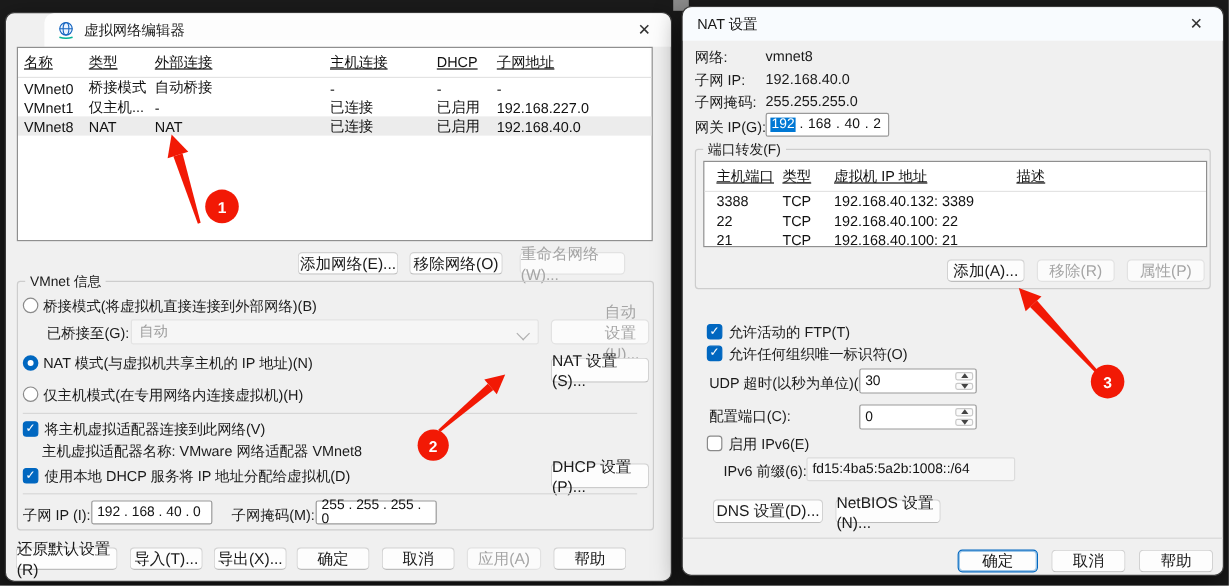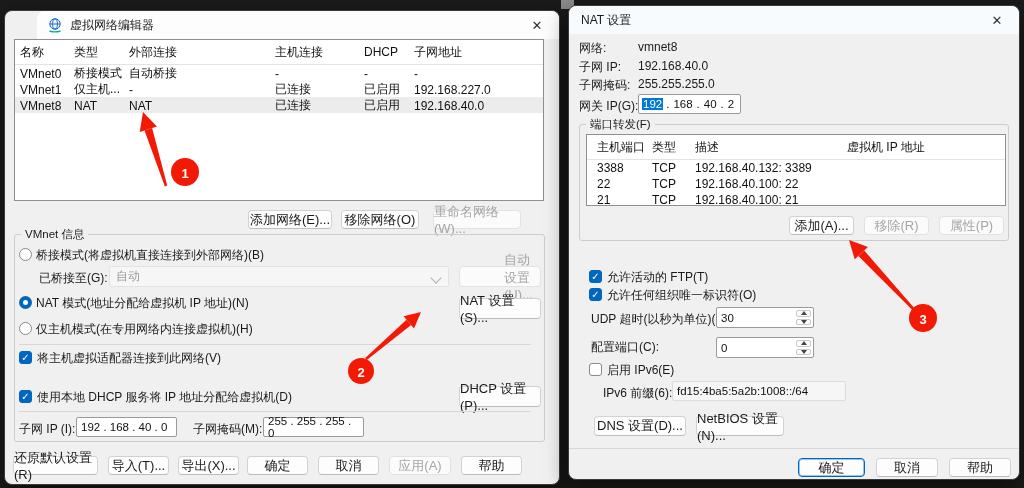--- a/index.html
+++ b/index.html
@@ -6,21 +6,21 @@
   .stage{position:relative;width:1024px;height:488px;background:#1b1b1b;overflow:hidden;
          font-family:"Liberation Sans","DejaVu Sans",sans-serif;font-size:12px;color:#1a1a1a;}
   .win{position:absolute;background:#f0f0f0;border:1px solid #3a3a3a;border-radius:8px;
        box-shadow:0 8px 22px rgba(0,0,0,.55);}
   .titlebar{position:absolute;left:0;top:0;right:0;height:28px;display:flex;align-items:center;
             padding-left:10px;border-radius:8px 8px 0 0;}
   .title-text{font-size:12px;color:#1a1a1a;margin-left:7px;}
   .close-btn{position:absolute;right:6px;top:2px;width:32px;height:24px;display:flex;
              align-items:center;justify-content:center;font-size:13px;color:#333;}
   .listbox{position:absolute;background:#fff;border:1px solid #8f8f8f;overflow:hidden;}
-  .lv-header{display:grid;align-items:center;height:24px;border-bottom:1px solid #e3e3e3;color:#111;}
+  .lv-header{display:grid;align-items:center;height:24px;border-bottom:1px solid #e3e3e3;color:#111;text-decoration:underline;}
   .lv-row{display:grid;align-items:center;height:16px;color:#111;}
   .lv-row.selected{background:#ececec;}
   .cols-editor{grid-template-columns:54px 55px 146px 89px 50px 1fr;padding-left:5px;}
   .cols-ports{grid-template-columns:55px 43px 152px 1fr;padding-left:10px;}
   .btn{position:absolute;display:flex;align-items:center;justify-content:center;
        background:#fdfdfd;border:1px solid #d2d2d2;border-bottom-color:#bdbdbd;border-radius:4px;
        font-size:13px;color:#1a1a1a;box-sizing:border-box;}
   .btn.disabled{color:#a5a5a5;background:#fbfbfb;border-color:#e2e2e2;}
   .btn.default{border:1px solid #0067c0;box-shadow:inset 0 0 0 1px #9cc6e8;}
   .fieldset{position:absolute;border:1px solid #cdcdcd;border-radius:3px;box-sizing:border-box;}
@@ -119,32 +119,33 @@
     <span class="lbl" style="left:31px;top:236px;">桥接模式(将虚拟机直接连接到外部网络)(B)</span>
 
     <span class="lbl" style="left:34px;top:259px;">已桥接至(G):</span>
     <div class="combo" style="left:104px;top:255px;width:340px;height:21px;">
       <span>自动</span>
       <span class="chev"></span>
     </div>
     <div class="btn disabled" style="left:454px;top:255px;width:82px;height:21px;padding-left:44px;">自动设置(U)...</div>
 
     <span class="radio checked" style="left:14px;top:285px;"></span>
-    <span class="lbl" style="left:31px;top:284px;">NAT 模式(地址分配给虚拟机 IP 地址)(N)</span>
+    <span class="lbl" style="left:31px;top:284px;">NAT 模式(与虚拟机共享主机的 IP 地址)(N)</span>
     <div class="btn" style="left:454px;top:287px;width:82px;height:21px;">NAT 设置(S)...</div>
 
     <span class="radio" style="left:14px;top:311px;"></span>
     <span class="lbl" style="left:31px;top:310px;">仅主机模式(在专用网络内连接虚拟机)(H)</span>
 
     <div class="divider" style="left:14px;top:333px;width:512px;"></div>
 
     <span class="checkbox checked" style="left:14px;top:340px;">
         <span>✓</span>
       </span>
     <span class="lbl" style="left:32px;top:339px;">将主机虚拟适配器连接到此网络(V)</span>
+    <span class="lbl" style="left:30px;top:357px;">主机虚拟适配器名称: VMware 网络适配器 VMnet8</span>
 
     <span class="checkbox checked" style="left:14px;top:379px;">
         <span>✓</span>
       </span>
     <span class="lbl" style="left:32px;top:378px;">使用本地 DHCP 服务将 IP 地址分配给虚拟机(D)</span>
     <div class="btn" style="left:454px;top:375px;width:82px;height:21px;">DHCP 设置(P)...</div>
 
     <div class="divider" style="left:14px;top:400px;width:512px;"></div>
 
     <span class="lbl" style="left:14px;top:410px;">子网 IP (I):</span>
@@ -190,22 +191,22 @@
       <span class="octet">2</span>
     </div>
 
     <div class="fieldset" style="left:10px;top:118px;width:430px;height:117px;">
       <span class="legend">端口转发(F)</span>
     </div>
     <div class="listbox" style="left:17px;top:128px;width:418px;height:70px;">
       <div class="lv-header cols-ports">
         <span>主机端口</span>
         <span>类型</span>
+        <span>虚拟机 IP 地址</span>
         <span>描述</span>
-        <span>虚拟机 IP 地址</span>
       </div>
       <div class="lv-row cols-ports">
         <span>3388</span>
         <span>TCP</span>
         <span>192.168.40.132: 3389</span>
         <span></span>
       </div>
       <div class="lv-row cols-ports">
         <span>22</span>
         <span>TCP</span>

